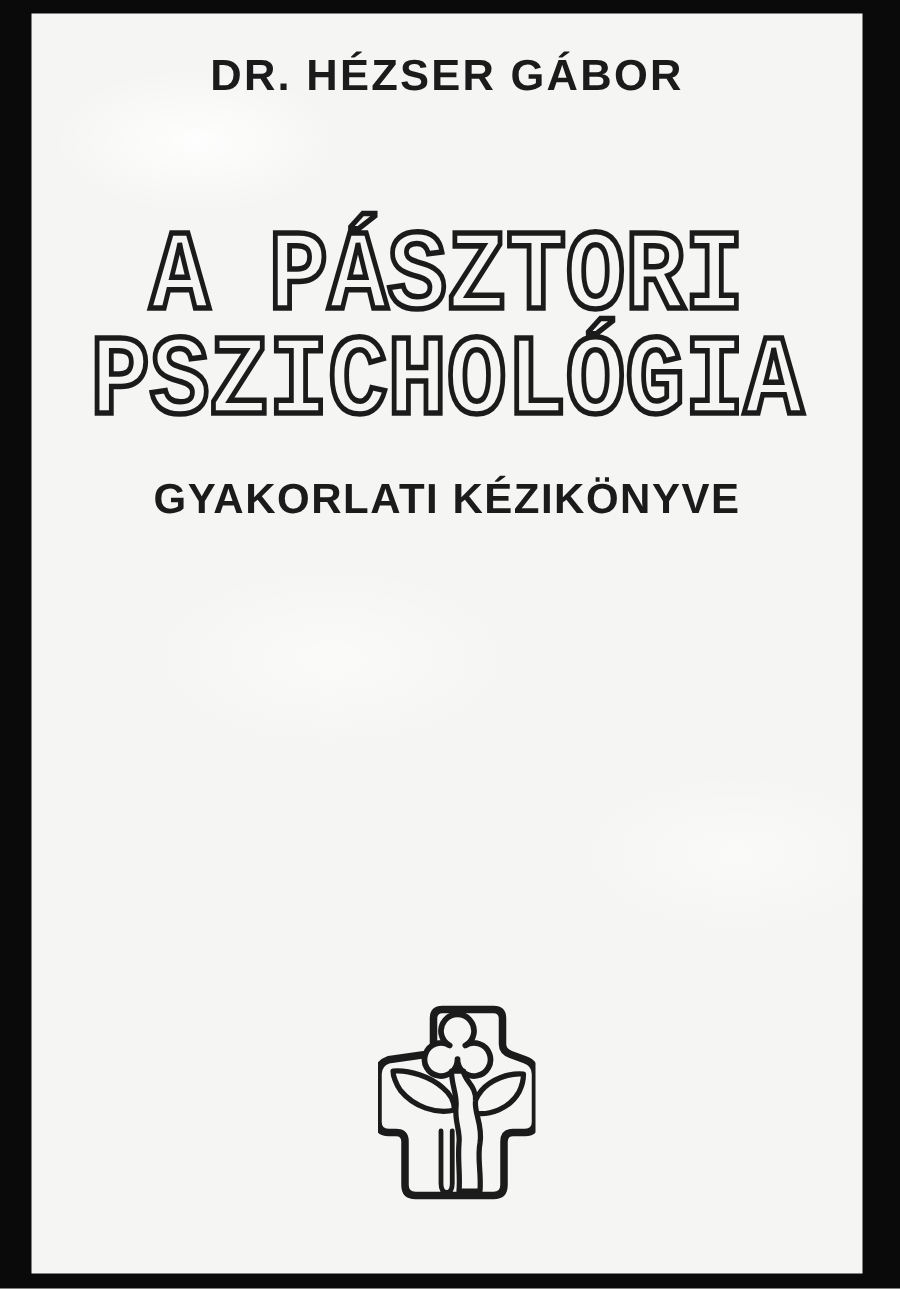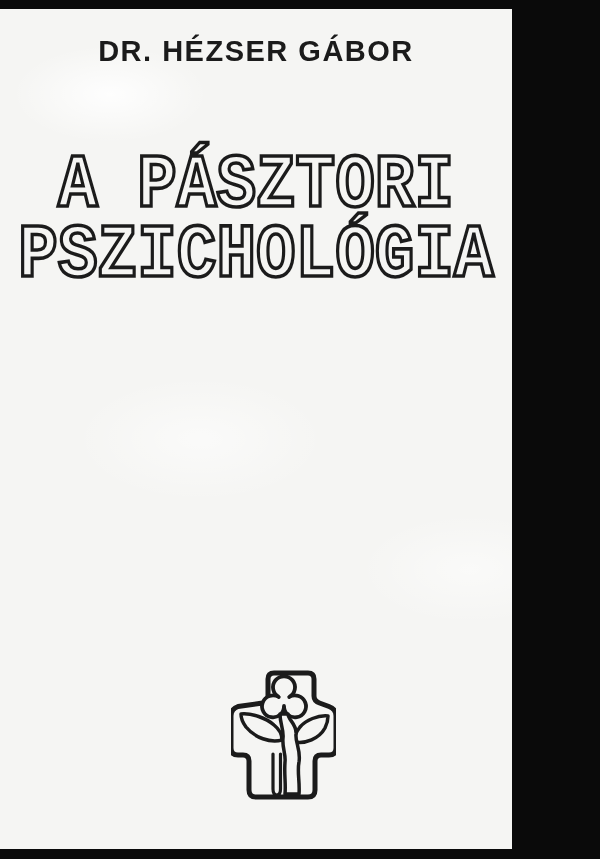--- a/index.html
+++ b/index.html
@@ -11,22 +11,22 @@
     font-family: "Liberation Sans", sans-serif;
   }
   .frame {
     position: absolute;
     left: 0; top: 0;
     width: 600px; height: 859px;
     background: var(--frame, #0a0a0a);
   }
   .cover {
     position: absolute;
-    left: 0; top: 9px;
-    width: 512px; height: 840px;
+    left: 21px; top: 9px;
+    width: 554px; height: 840px;
     background:
       radial-gradient(140px 70px at 110px 85px, rgba(255,255,255,0.9), rgba(255,255,255,0) 70%),
       radial-gradient(180px 90px at 200px 430px, rgba(255,255,255,0.55), rgba(255,255,255,0) 70%),
       radial-gradient(160px 80px at 470px 560px, rgba(255,255,255,0.5), rgba(255,255,255,0) 70%),
       var(--paper, #f5f5f3);
   }
   .author {
     position: absolute;
     top: 28px;
     left: 0;
@@ -89,20 +89,21 @@
 
 <div class="frame">
   <div class="cover">
 
     <div class="author">DR. HÉZSER GÁBOR</div>
 
     <div class="title-line title-line-1">A PÁSZTORI</div>
 
     <div class="title-line title-line-2">PSZICHOLÓGIA</div>
 
+    <div class="subtitle">GYAKORLATI KÉZIKÖNYVE</div>
 
     <svg class="logo" viewBox="0 0 105 132" aria-hidden="true">
 
       <path d="M 43 3 L 77 3 Q 83 3 83 9 L 83 26 Q 83 31 88.5 33
                L 98 36.5 Q 105 39 105 46 L 105 78 Q 105 85 98 85
                L 90 85 Q 84 85 84 91 L 84 120 Q 84 127 77 127
                L 25 127 Q 18 127 18 120 L 18 91 Q 18 85 12 85
                L 7 85 Q 0 85 0 78 L 0 46 Q 0 39 7 36.5
                L 31.5 33 Q 37 31 37 26 L 37 9 Q 37 3 43 3 Z" fill="#f5f5f3" stroke-width="5"></path>
 

